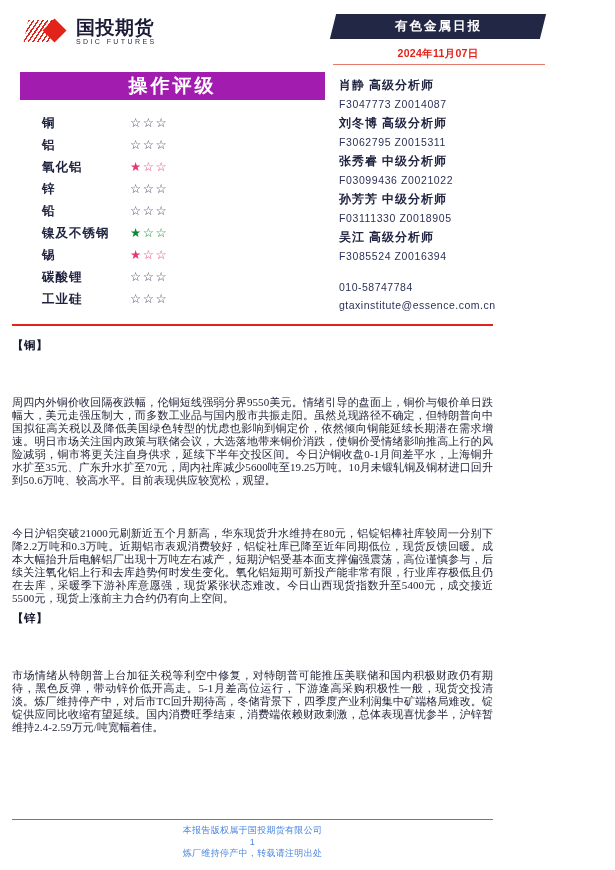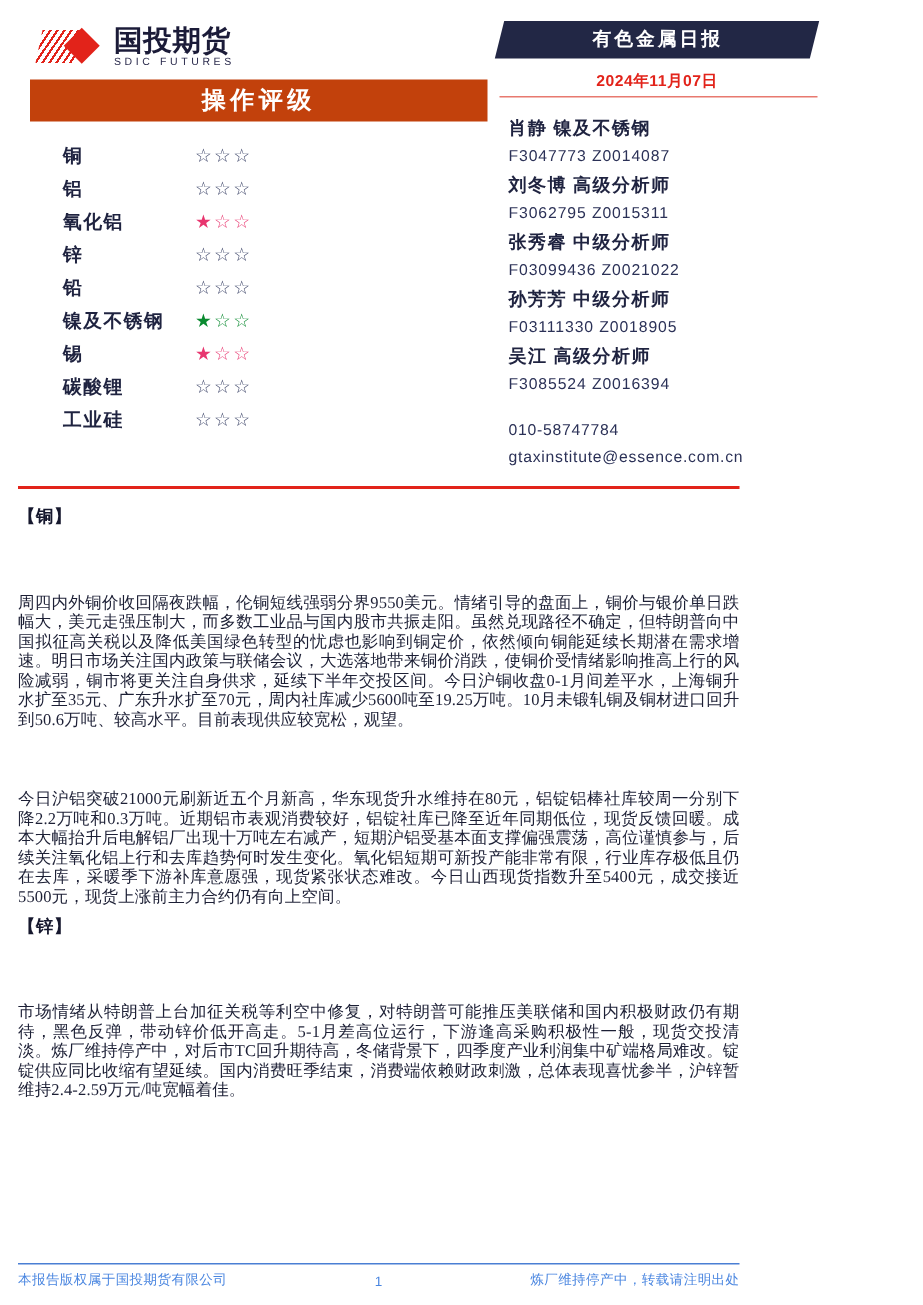--- a/index.html
+++ b/index.html
@@ -76,31 +76,31 @@
   .logo-en {
     font-family: "Liberation Sans", sans-serif;
     font-size: 7px;
     letter-spacing: 2.4px;
     color: #2b2b4d;
     margin-top: 1px;
   }
 
   
   .rating-banner {
-    margin-top: 5px;
+    margin-top: 24px;
     margin-left: 8px;
     width: 305px;
     height: 28px;
-    background: #c2410c;
+    background: #a21caf;
     color: #ffffff;
     display: flex;
     align-items: center;
     justify-content: center;
     font-weight: bold;
-    font-size: 16px;
+    font-size: 19px;
     letter-spacing: 3px;
   }
 
   
   .rating-table {
     margin-top: 12px;
     margin-left: 30px;
     width: 210px;
   }
   .rating-row {
@@ -245,20 +245,21 @@
     margin-bottom: 4px;
   }
   .footer-row {
     display: flex;
     align-items: center;
     justify-content: space-between;
     font-family: "Liberation Sans", sans-serif;
     font-size: 9px;
     color: #4a86e0;
     letter-spacing: 0.3px;
+    flex-direction: column;
   }
   .footer-left { flex: 0 0 auto; }
   .footer-center { flex: 1 1 auto; text-align: center; }
   .footer-right { flex: 0 0 auto; }
 </style>
 </head>
 <body>
 
 <div class="page">
 
@@ -325,21 +326,21 @@
       <div class="report-banner-wrap">
         <div class="report-banner">
           <span>有色金属日报</span>
         </div>
       </div>
 
       <div class="report-date">2024年11月07日</div>
       <div class="report-date-rule"></div>
 
       <div class="analysts" id="analyst-list">
-          <div class="analyst-name">肖静  镍及不锈钢</div>
+          <div class="analyst-name">肖静  高级分析师</div>
           <div class="analyst-code">F3047773  Z0014087</div>
           <div class="analyst-name">刘冬博  高级分析师</div>
           <div class="analyst-code">F3062795  Z0015311</div>
           <div class="analyst-name">张秀睿  中级分析师</div>
           <div class="analyst-code">F03099436  Z0021022</div>
           <div class="analyst-name">孙芳芳  中级分析师</div>
           <div class="analyst-code">F03111330  Z0018905</div>
           <div class="analyst-name">吴江  高级分析师</div>
           <div class="analyst-code">F3085524  Z0016394</div>
         </div>

